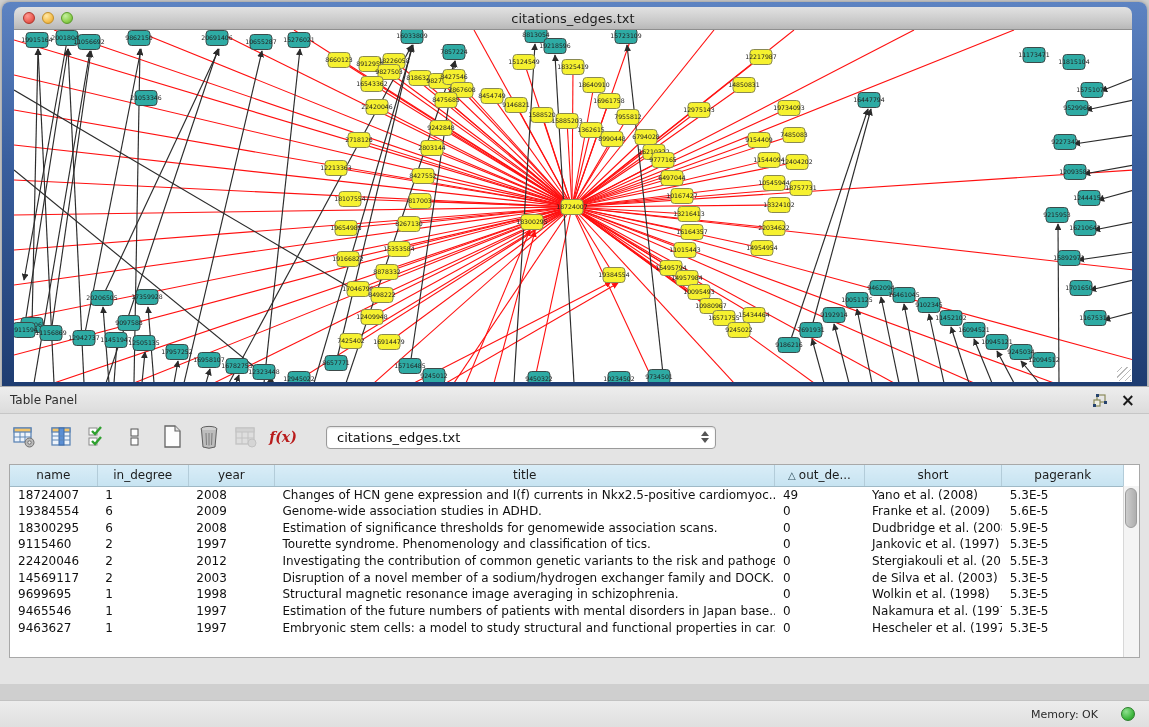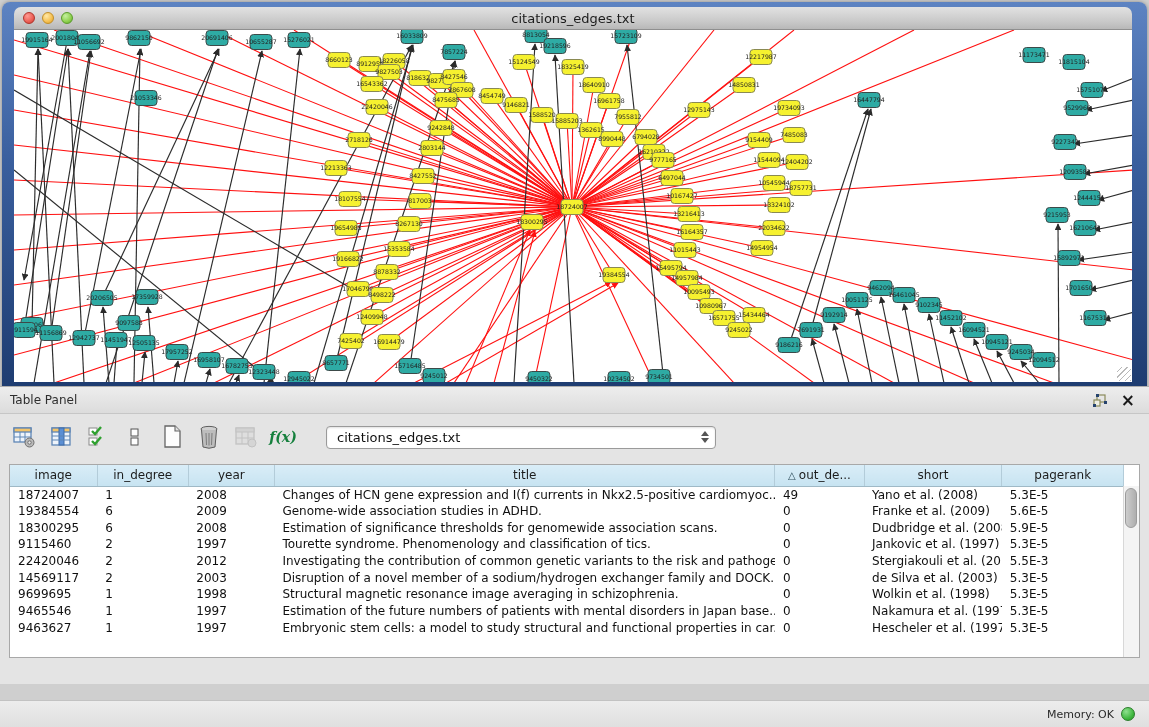--- a/index.html
+++ b/index.html
@@ -56,21 +56,21 @@
     border-bottom:1px solid #c6c6c6;padding:0 10px;box-sizing:border-box;
   }
   .panel-title{font-size:12px;color:#2e2e2e;flex:1;}
   .panel-btns{display:flex;align-items:center;gap:14px;padding-right:4px;}
   .float-btn svg{display:block;}
   .close-btn{font-size:17px;font-weight:bold;color:#1a1a1a;line-height:14px;cursor:default;}
   
   .tp-toolbar{height:46px;display:flex;align-items:center;padding-left:12px;gap:13px;}
   .tbtn{width:24px;height:24px;display:flex;align-items:center;justify-content:center;}
   .tbtn svg{display:block;}
-  .fx-label{font-style:italic;font-size:14px;color:#15803d;font-family:"DejaVu Serif","Liberation Serif",serif;font-weight:bold;}
+  .fx-label{font-style:italic;font-size:14px;color:#b91c1c;font-family:"DejaVu Serif","Liberation Serif",serif;font-weight:bold;}
   .table-select{
     margin-left:18px;width:390px;height:23px;background:#ffffff;
     border:1px solid #9a9a9a;border-radius:4px;display:flex;align-items:center;
     padding:0 6px 0 10px;box-sizing:border-box;box-shadow:inset 0 1px 2px rgba(0,0,0,.12);
   }
   .table-select .sel-text{flex:1;font-size:13px;color:#111;}
   .sel-arrows{display:flex;flex-direction:column;gap:2px;align-items:center;}
   .sel-arrows .up{width:0;height:0;border-left:4px solid transparent;border-right:4px solid transparent;border-bottom:5px solid #555;}
   .sel-arrows .down{width:0;height:0;border-left:4px solid transparent;border-right:4px solid transparent;border-top:5px solid #555;}
   
@@ -104,21 +104,21 @@
     display:flex;align-items:center;justify-content:center;
     font-size:12px;color:#1e1e1e;padding:0 14px;border-right:1px solid #b5b5b5;
   }
   .seg-btn:last-child{border-right:none;}
   .seg-btn.sel{background:linear-gradient(180deg,#8b8b8b,#6f6f6f);color:#f2f2f2;}
   
   .status-bar{
     position:absolute;left:0;top:700px;width:1149px;height:27px;
     background:linear-gradient(180deg,#ececec,#dfdfdf);border-top:1px solid #c2c2c2;
     display:flex;align-items:center;justify-content:flex-end;box-sizing:border-box;
-    padding-right:14px;gap:7px;
+    padding-right:14px;gap:23px;
   }
   .mem-label{font-size:11px;color:#2a2a2a;}
   .mem-dot{width:14px;height:14px;border-radius:50%;
     background:radial-gradient(circle at 35% 30%,#8fe08f,#3cb53c 65%,#2d8f2d);
     border:1px solid #2a7d2a;box-sizing:border-box;}
 </style>
 </head>
 <body>
 
 <div class="net-window">
@@ -919,21 +919,21 @@
           <col style="width: 86px;">
           <col style="width: 90px;">
           <col style="width: 85px;">
           <col style="width: 494px;">
           <col style="width: 88px;">
           <col style="width: 136px;">
           <col style="width: 120px;">
         </colgroup>
       <thead>
           <tr id="tbl-head">
-            <th>image</th>
+            <th>name</th>
             <th>in_degree</th>
             <th>year</th>
             <th>title</th>
             <th><span class="sort-tri">△</span>out_de...</th>
             <th>short</th>
             <th>pagerank</th>
           </tr>
         </thead>
       <tbody id="tbl-body">
           <tr>

